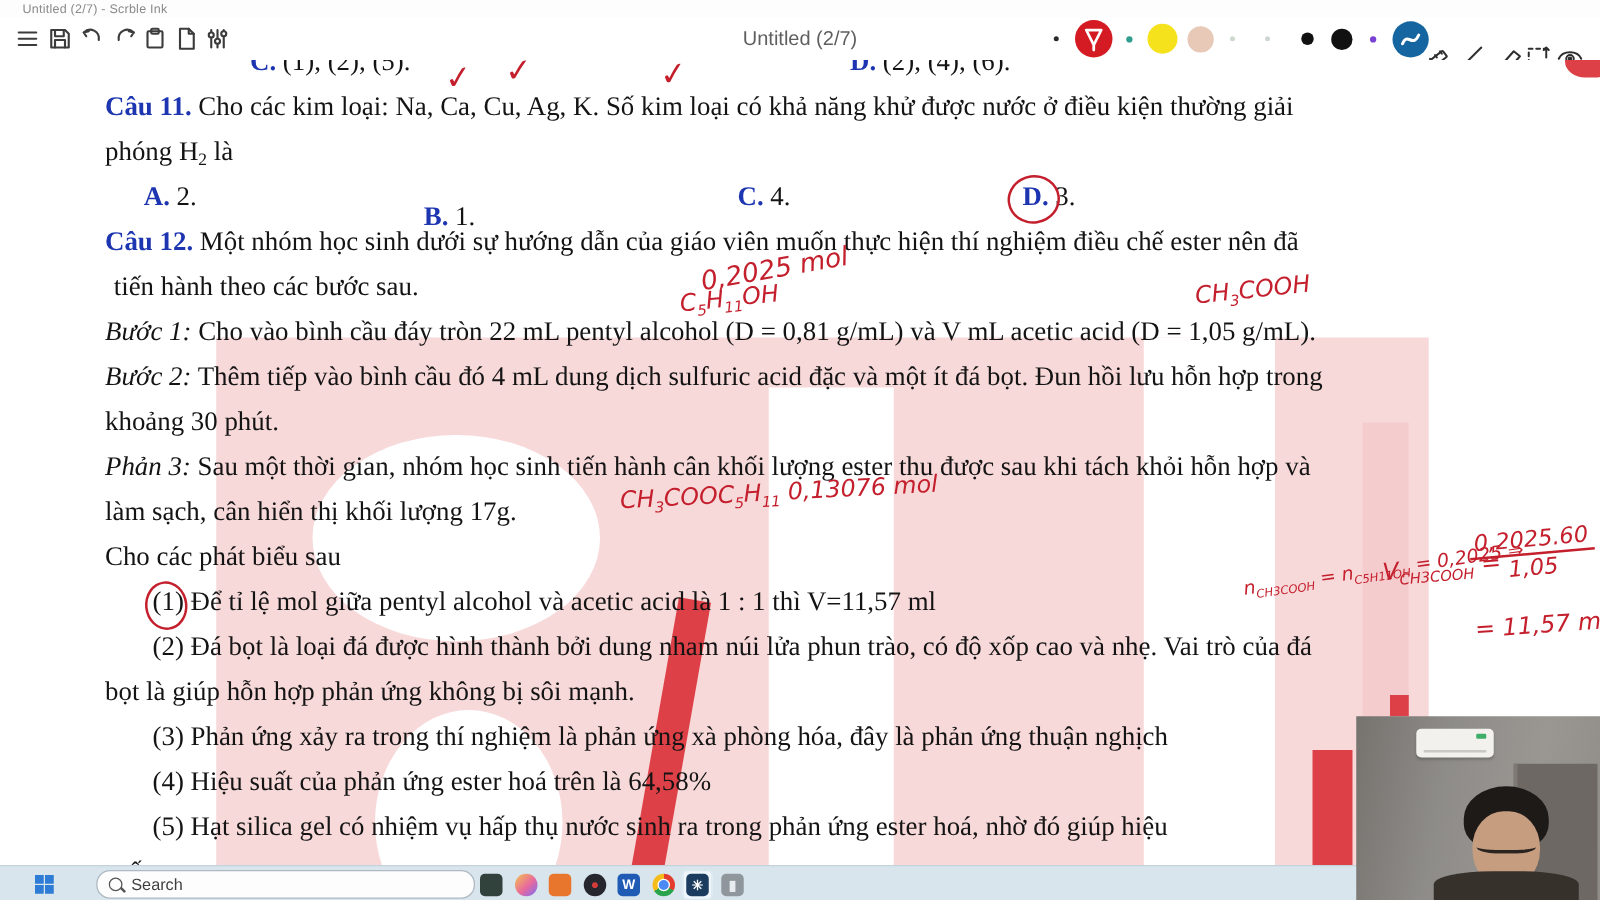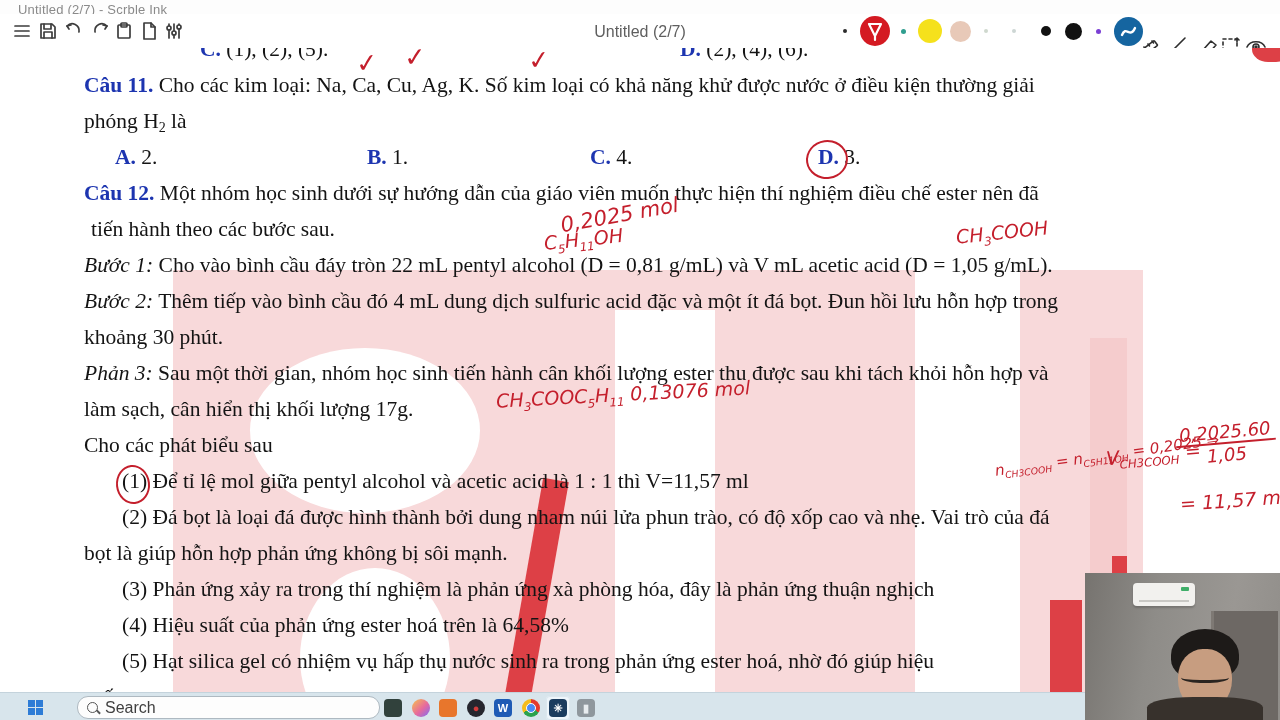--- a/index.html
+++ b/index.html
@@ -1,20 +1,20 @@
 <!DOCTYPE html>
 <html><head>
 <meta charset="utf-8">
 <style>
   html,body{margin:0;padding:0;background:#e8e8e8;}
   .stage{position:relative;width:1280px;height:720px;background:#fff;overflow:hidden;
          font-family:"Liberation Sans",sans-serif;}
   
   .titlebar{position:absolute;left:0;top:0;width:1280px;height:14px;background:#fdfdfd;}
-  .titlebar-text{position:absolute;left:18px;top:2px;font-size:13px;color:#8a8a8a;letter-spacing:.2px;}
+  .titlebar-text{position:absolute;left:18px;top:2px;font-size:10px;color:#8a8a8a;letter-spacing:.2px;}
   
   .toolbar{position:absolute;left:0;top:14px;width:1280px;height:34px;background:#ffffff;}
   .tb-icon{position:absolute;top:5px;width:24px;height:24px;display:flex;align-items:center;justify-content:center;cursor:pointer;}
   .tb-icon svg{stroke:#3c3c3c;fill:none;stroke-width:1.7;stroke-linecap:round;stroke-linejoin:round;}
   .doc-title{position:absolute;left:0;top:9px;width:1280px;text-align:center;font-size:16px;color:#5f5f5f;pointer-events:none;}
   .pen{position:absolute;border-radius:50%;cursor:pointer;}
   .tool-svg{position:absolute;cursor:pointer;}
   .tool-svg svg{stroke:#2e2e2e;fill:none;stroke-width:1.6;stroke-linecap:round;stroke-linejoin:round;}
   
   .page{position:absolute;left:0;top:48px;width:1280px;height:644px;background:#ffffff;overflow:hidden;}
@@ -41,21 +41,21 @@
           background:linear-gradient(100deg,#76736f 0%,#8e8c88 35%,#9a9793 70%,#908d89 100%);z-index:50;}
   .wc{position:absolute;}
   
   .taskbar{position:absolute;left:0;top:692px;width:1280px;height:28px;background:#d8e5ec;border-top:1px solid #c4d3dc;z-index:40;}
   .win-logo{position:absolute;left:28px;top:7px;width:15px;height:15px;display:grid;grid-template-columns:7px 7px;grid-gap:1px;cursor:pointer;}
   .win-logo div{width:7px;height:7px;background:#2e7cd6;}
   .search-pill{position:absolute;left:77px;top:3px;width:292px;height:21px;background:#fdfdfd;border:1px solid #aeb9c1;
                border-radius:11px;display:flex;align-items:center;padding-left:9px;cursor:pointer;}
   .search-pill .mag{width:9px;height:9px;border:1.5px solid #555;border-radius:50%;position:relative;margin-right:7px;}
   .search-pill .mag::after{content:"";position:absolute;left:8px;top:8px;width:5px;height:1.5px;background:#555;transform:rotate(45deg);}
-  .search-pill span{font-size:16px;color:#3f3f3f;}
+  .search-pill span{font-size:13px;color:#3f3f3f;}
   .tb-app{position:absolute;top:3px;width:24px;height:24px;display:flex;align-items:center;justify-content:center;border-radius:4px;cursor:pointer;}
   .tb-app.active{background:#eef6fb;box-shadow:0 0 0 1px #dbe7ee inset;}
   .app-glyph{width:18px;height:18px;border-radius:4px;display:flex;align-items:center;justify-content:center;
              font-size:11px;font-weight:bold;color:#fff;font-family:"Liberation Sans",sans-serif;}
 </style>
 </head>
 <body>
 
 <div class="stage">
 
@@ -168,21 +168,21 @@
           <span class="ln" style="left: 680px;"><span class="seg-o">D.</span><span> (2), (4), (6).</span></span>
         </div>
         <div class="doc-line" style="top: 25px;">
           <span class="ln" style="left: 84px;"><span class="seg-q">Câu 11.</span><span> Cho các kim loại: Na, Ca, Cu, Ag, K. Số kim loại có khả năng khử được nước ở điều kiện thường giải</span></span>
         </div>
         <div class="doc-line" style="top: 61px;">
           <span class="ln" style="left: 84px;"><span>phóng H</span><span class="seg-s">2</span><span> là</span></span>
         </div>
         <div class="doc-line" style="top: 97px;">
           <span class="ln" style="left: 115px;"><span class="seg-o">A.</span><span> 2.</span></span>
-          <span class="ln" style="left: 367px;"><span class="seg-o">B.</span><span> 1.</span></span>
+          <span class="ln" style="left: 339px; margin-top: 16px;"><span class="seg-o">B.</span><span> 1.</span></span>
           <span class="ln" style="left: 590px;"><span class="seg-o">C.</span><span> 4.</span></span>
           <span class="ln" style="left: 818px;"><span class="seg-o">D.</span><span> 3.</span></span>
         </div>
         <div class="doc-line" style="top: 133px;">
           <span class="ln" style="left: 84px;"><span class="seg-q">Câu 12.</span><span> Một nhóm học sinh dưới sự hướng dẫn của giáo viên muốn thực hiện thí nghiệm điều chế ester nên đã</span></span>
         </div>
         <div class="doc-line" style="top: 169px;">
           <span class="ln" style="left: 91px;"><span>tiến hành theo các bước sau.</span></span>
         </div>
         <div class="doc-line" style="top: 205px;">

